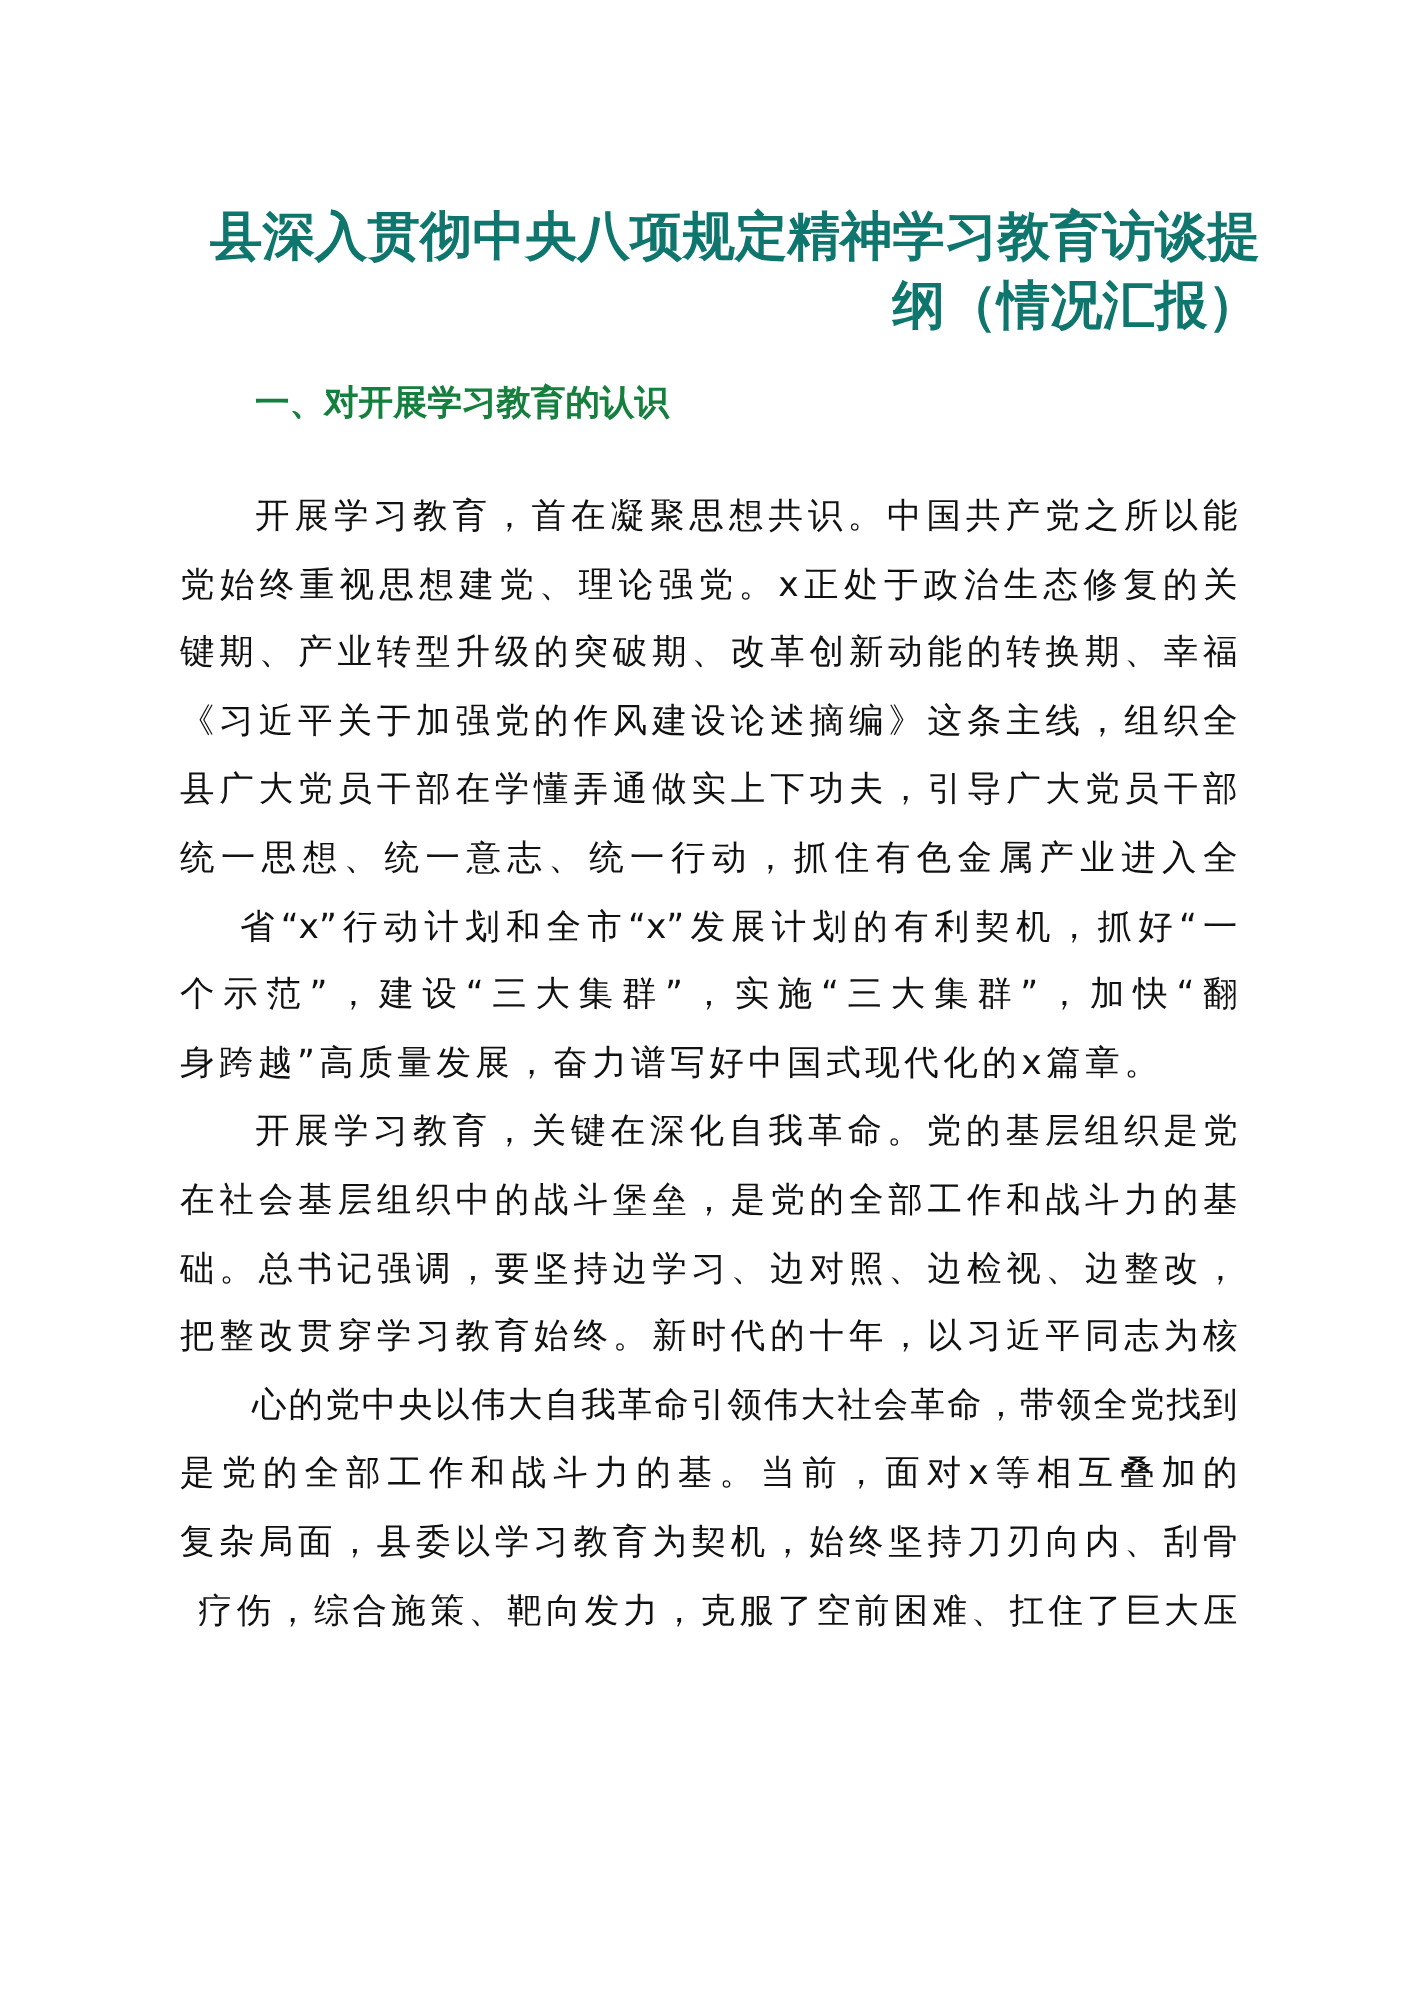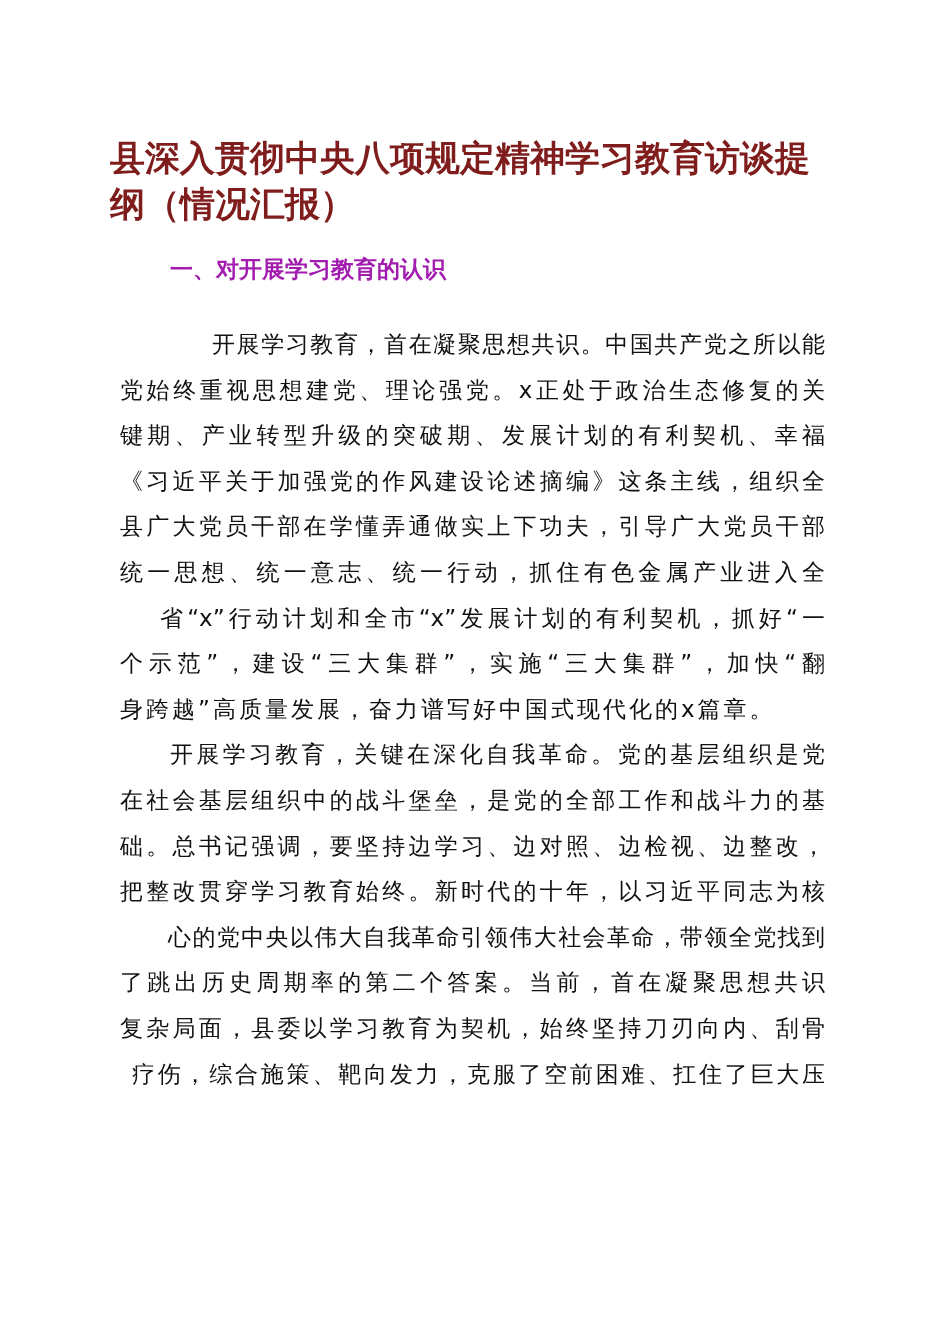--- a/index.html
+++ b/index.html
@@ -20,42 +20,42 @@
       top: 0;
       width: 950px;
       height: 1344px;
       background: #ffffff;
     }
     .title {
       position: absolute;
       left: 110px;
       width: 730px;
       top: 135px;
-      text-align: left;
+      text-align: right;
       font-family: "DejaVu Serif", "Liberation Serif", serif;
       font-weight: bold;
       font-size: 35px;
       line-height: 46px;
       letter-spacing: 0px;
-      color: #7f1d1d;
+      color: #0f766e;
     }
     .title .tline {
       display: block;
       white-space: nowrap;
     }
     .section-heading {
       position: absolute;
       left: 170px;
       top: 251px;
       font-family: "DejaVu Sans", "Liberation Sans", sans-serif;
       font-weight: bold;
       font-size: 23px;
       line-height: 36px;
       white-space: nowrap;
-      color: #a21caf;
+      color: #15803d;
     }
     .body-text {
       position: absolute;
       left: 120px;
       width: 705px;
       top: 322px;
       font-family: "DejaVu Sans", "Liberation Sans", sans-serif;
       font-size: 23px;
       color: #111;
     }
@@ -82,35 +82,35 @@
 
   <div class="title">
     <span class="tline">县深入贯彻中央八项规定精神学习教育访谈提</span>
     <span class="tline">纲（情况汇报）</span>
   </div>
 
   <div class="section-heading">一、对开展学习教育的认识</div>
 
   <div class="body-text">
     <div>
-      <span class="line first"><span style="white-space: nowrap; letter-spacing: 0px; margin-left: 42px;">开展学习教育，首在凝聚思想共识。中国共产党之所以能</span></span>
+      <span class="line first"><span style="white-space: nowrap; letter-spacing: 0px;">开展学习教育，首在凝聚思想共识。中国共产党之所以能</span></span>
       <span class="line"><span style="white-space: nowrap; letter-spacing: 0px;">党始终重视思想建党、理论强党。x正处于政治生态修复的关</span></span>
-      <span class="line"><span style="white-space: nowrap; letter-spacing: 0px;">键期、产业转型升级的突破期、发展计划的有利契机、幸福</span></span>
+      <span class="line"><span style="white-space: nowrap; letter-spacing: 0px;">键期、产业转型升级的突破期、改革创新动能的转换期、幸福</span></span>
       <span class="line"><span style="white-space: nowrap; letter-spacing: 0px;">《习近平关于加强党的作风建设论述摘编》这条主线，组织全</span></span>
       <span class="line"><span style="white-space: nowrap; letter-spacing: 0px;">县广大党员干部在学懂弄通做实上下功夫，引导广大党员干部</span></span>
       <span class="line"><span style="white-space: nowrap; letter-spacing: 0px;">统一思想、统一意志、统一行动，抓住有色金属产业进入全</span></span>
       <span class="line"><span style="white-space: nowrap; letter-spacing: 0px; margin-left: 40px;">省“x”行动计划和全市“x”发展计划的有利契机，抓好“一</span></span>
       <span class="line"><span style="white-space: nowrap; letter-spacing: 0px;">个示范”，建设“三大集群”，实施“三大集群”，加快“翻</span></span>
       <span class="line last"><span style="white-space: nowrap; letter-spacing: 3px;">身跨越”高质量发展，奋力谱写好中国式现代化的x篇章。</span></span>
     </div>
     <div>
       <span class="line first"><span style="white-space: nowrap; letter-spacing: 0px;">开展学习教育，关键在深化自我革命。党的基层组织是党</span></span>
       <span class="line"><span style="white-space: nowrap; letter-spacing: 0px;">在社会基层组织中的战斗堡垒，是党的全部工作和战斗力的基</span></span>
       <span class="line"><span style="white-space: nowrap; letter-spacing: 0px;">础。总书记强调，要坚持边学习、边对照、边检视、边整改，</span></span>
       <span class="line"><span style="white-space: nowrap; letter-spacing: 0px;">把整改贯穿学习教育始终。新时代的十年，以习近平同志为核</span></span>
       <span class="line"><span style="white-space: nowrap; letter-spacing: 0px; margin-left: 48px;">心的党中央以伟大自我革命引领伟大社会革命，带领全党找到</span></span>
-      <span class="line"><span style="white-space: nowrap; letter-spacing: 0px;">了跳出历史周期率的第二个答案。当前，首在凝聚思想共识</span></span>
+      <span class="line"><span style="white-space: nowrap; letter-spacing: 0px;">是党的全部工作和战斗力的基。当前，面对x等相互叠加的</span></span>
       <span class="line"><span style="white-space: nowrap; letter-spacing: 0px;">复杂局面，县委以学习教育为契机，始终坚持刀刃向内、刮骨</span></span>
       <span class="line"><span style="white-space: nowrap; letter-spacing: 0px; margin-left: 12px;">疗伤，综合施策、靶向发力，克服了空前困难、扛住了巨大压</span></span>
     </div>
   </div>
 
 </div>
 
 </body></html>

